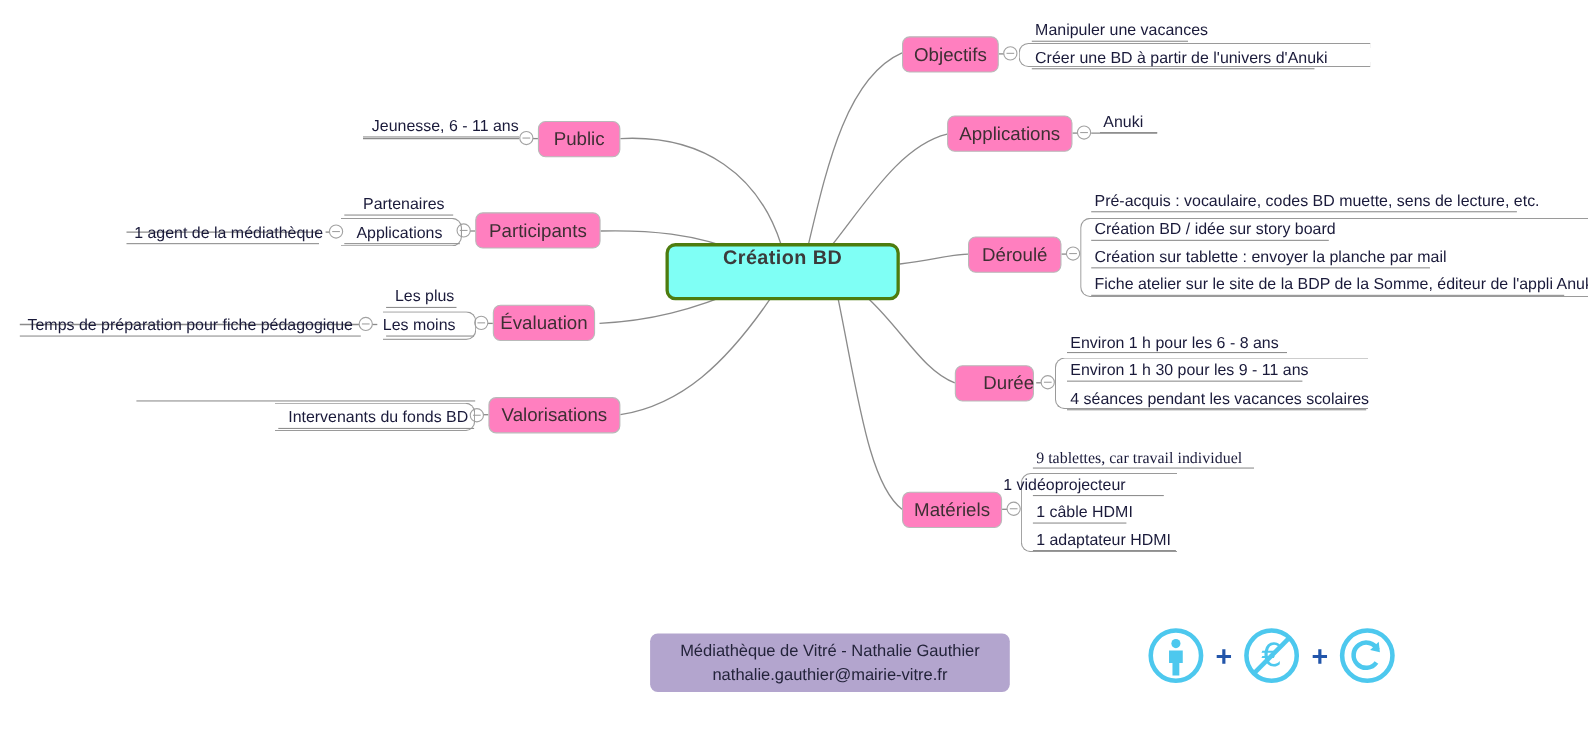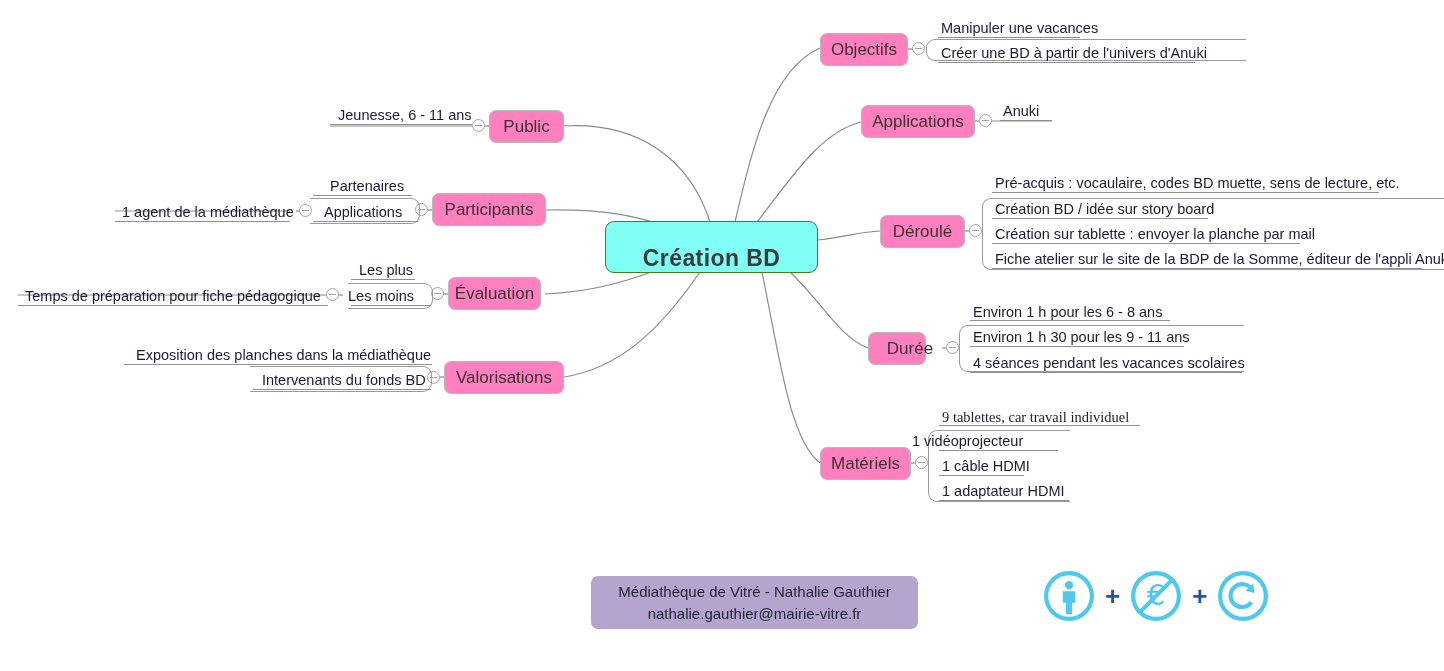--- a/index.html
+++ b/index.html
@@ -27,27 +27,27 @@
     height: 671px;
     pointer-events: none;
   }
   .node {
     position: absolute;
     box-sizing: border-box;
   }
   
   .central {
     background: #7FFFF5;
-    border: 1px solid #4d7c0f;
+    border: 3px solid #4d7c0f;
     border-radius: 9px;
     color: #3b3b3b;
-    font-size: 23px;
+    font-size: 18px;
     font-weight: bold;
     display: flex;
-    align-items: flex-end;
+    align-items: flex-start;
     justify-content: center;
     letter-spacing: .4px;
   }
   
   .branch {
     background: #FF7FBF;
     border: 1px solid #b9b9b9;
     border-radius: 7px;
     color: #3d2f33;
     font-size: 17px;
@@ -206,21 +206,21 @@
   <div class="group-box gb-left" style="left:982px; top:198px; width:462px; height:72px;"></div>
   <div class="leaf" style="left:995px; top:176px;">Pré-acquis : vocaulaire, codes BD muette, sens de lecture, etc.</div>
   <div class="leaf-underline" style="left:992px; top:192px; width:387px;"></div>
   <div class="leaf" style="left:995px; top:202px;">Création BD / idée sur story board</div>
   <div class="leaf-underline" style="left:992px; top:218px; width:216px;"></div>
   <div class="leaf" style="left:995px; top:227px;">Création sur tablette : envoyer la planche par mail</div>
   <div class="leaf-underline" style="left:992px; top:243px; width:308px;"></div>
   <div class="leaf" style="left:995px; top:252px;">Fiche atelier sur le site de la BDP de la Somme, éditeur de l'appli Anuki</div>
   <div class="leaf-underline" style="left:992px; top:268px; width:430px;"></div>
 
-  <div class="node branch" style="left:868px; top:332px; width:58px; height:33px;padding-left:36px;">
+  <div class="node branch" style="left:868px; top:332px; width:72px; height:33px;padding-left:36px;">
     <span>Durée</span>
   </div>
   <div class="collapse" style="left:946px; top:341px;"></div>
   <div class="group-box gb-left" style="left:959px; top:325px; width:285px; height:47px;"></div>
   <div class="leaf" style="left:973px; top:305px;">Environ 1 h pour les 6 - 8 ans</div>
   <div class="leaf-underline" style="left:970px; top:320px; width:200px;"></div>
   <div class="leaf" style="left:973px; top:330px;">Environ 1 h 30 pour les 9 - 11 ans</div>
   <div class="leaf-underline" style="left:970px; top:346px; width:214px;"></div>
   <div class="leaf" style="left:973px; top:356px;">4 séances pendant les vacances scolaires</div>
   <div class="leaf-underline" style="left:970px; top:372px; width:272px;"></div>
@@ -270,21 +270,20 @@
   <div class="leaf-underline" style="left:351px; top:305px; width:80px;"></div>
   <div class="collapse" style="left:326px; top:288px;"></div>
   <div class="leaf" style="left:25px; top:289px;">Temps de préparation pour fiche pédagogique</div>
   <div class="leaf-underline" style="left:18px; top:305px; width:310px;"></div>
 
   <div class="node branch" style="left:444px; top:361px; width:120px; height:33px;">
     <span>Valorisations</span>
   </div>
   <div class="collapse" style="left:427px; top:371px;"></div>
   <div class="group-box gb-right" style="left:250px; top:366px; width:182px; height:26px;"></div>
-  <div class="leaf" style="left:136px; top:348px;">Exposition des planches dans la médiathèque</div>
   <div class="leaf-underline" style="left:124px; top:364px; width:308px;"></div>
   <div class="leaf" style="left:262px; top:373px;">Intervenants du fonds BD</div>
   <div class="leaf-underline" style="left:253px; top:389px; width:178px;"></div>
 
   <div class="footer-box" style="left:591px; top:576px; width:327px; height:53px;">
     <span>Médiathèque de Vitré - Nathalie Gauthier</span>
     <span>nathalie.gauthier@mairie-vitre.fr</span>
   </div>
 
   <div class="cc-row" style="left:1043px; top:570px;">

